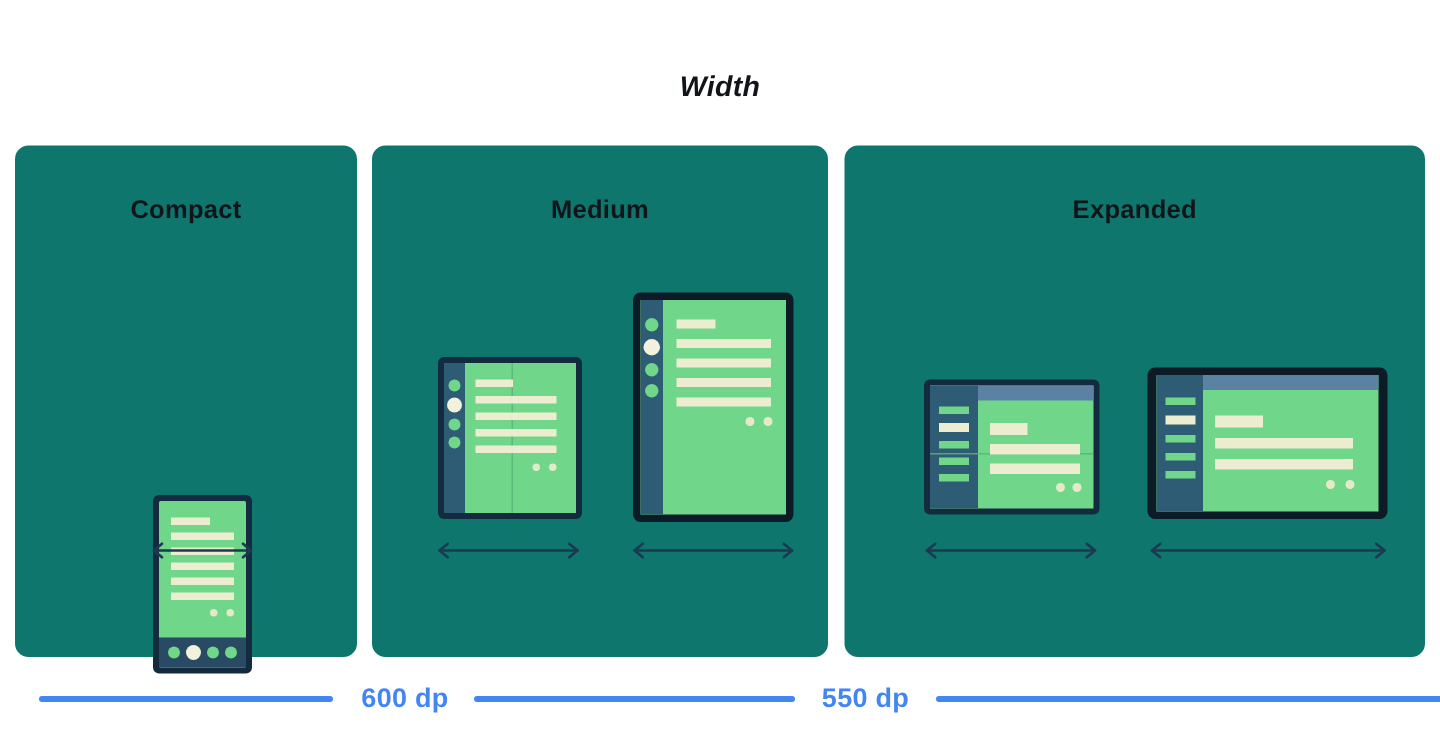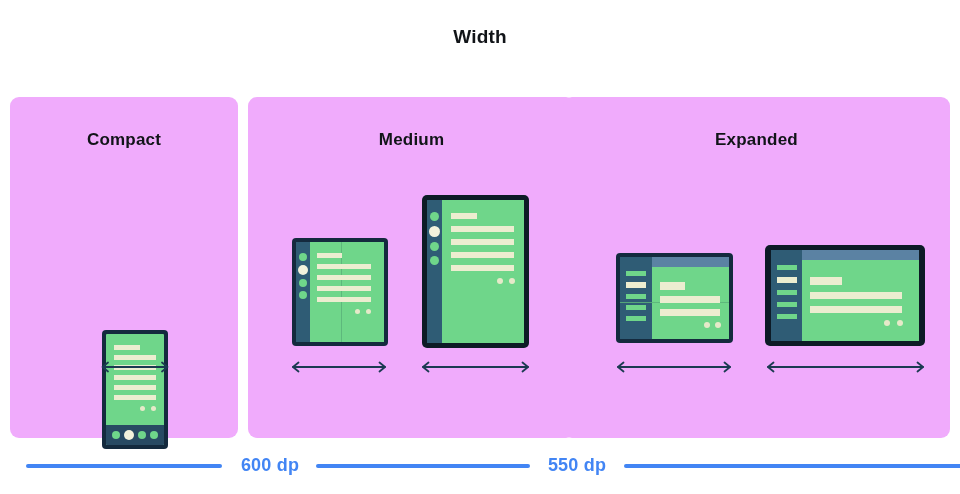--- a/index.html
+++ b/index.html
@@ -6,40 +6,40 @@
   body{
     width:960px;height:494px;
     background:#ffffff;
     font-family:"Liberation Sans", sans-serif;
     position:relative;
     overflow:hidden;
     -webkit-font-smoothing:antialiased;
   }
   .header{
     position:absolute;left:0;top:0;width:960px;height:92px;
-    display:flex;flex-direction:column;align-items:center;justify-content:flex-start;
+    display:flex;flex-direction:column;align-items:center;justify-content:center;font-style:italic;
   }
   .title{
     margin-top:26px;
     font-size:19px;font-weight:bold;color:#111418;letter-spacing:.2px;
   }
   .subtitle{
     margin-top:9px;
     font-size:17px;font-weight:bold;color:#9aa0a6;letter-spacing:.2px;
   }
 
   .panels{
     position:absolute;left:10px;top:97px;width:940px;height:341px;
   }
   .panel{
     position:absolute;top:0;height:341px;
-    background:#f0abfc;border-radius:9px;
+    background:#0f766e;border-radius:9px;
   }
   .panel-compact{left:0;width:228px;}
-  .panel-medium{left:238px;width:304px;padding-left:23px;}
+  .panel-medium{left:238px;width:304px;}
   .panel-expanded{left:553px;width:387px;}
 
   .panel-title{
     position:absolute;top:33px;left:0;width:100%;
     text-align:center;font-size:17px;font-weight:bold;color:#111418;letter-spacing:.2px;
   }
 
   
   .device{position:absolute;box-sizing:border-box;}
   .screen{position:absolute;box-sizing:border-box;background:#6fd68a;overflow:hidden;}

